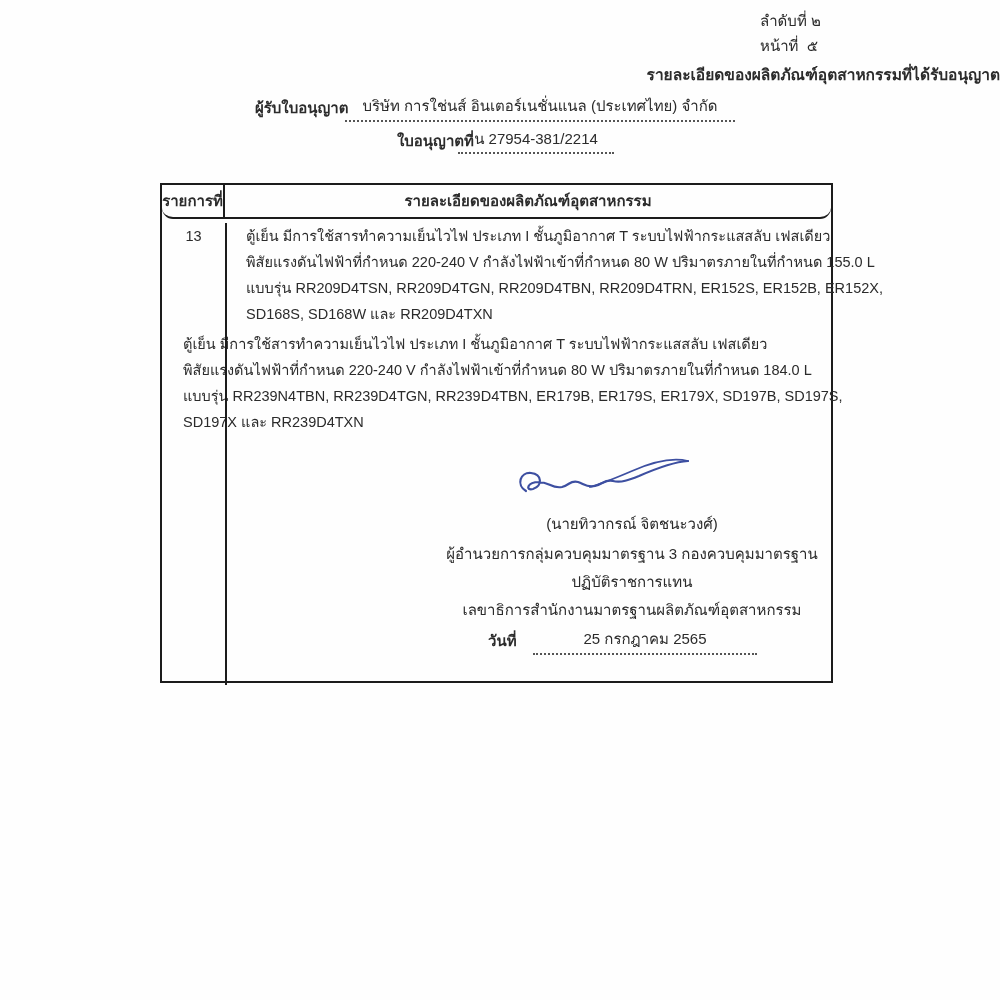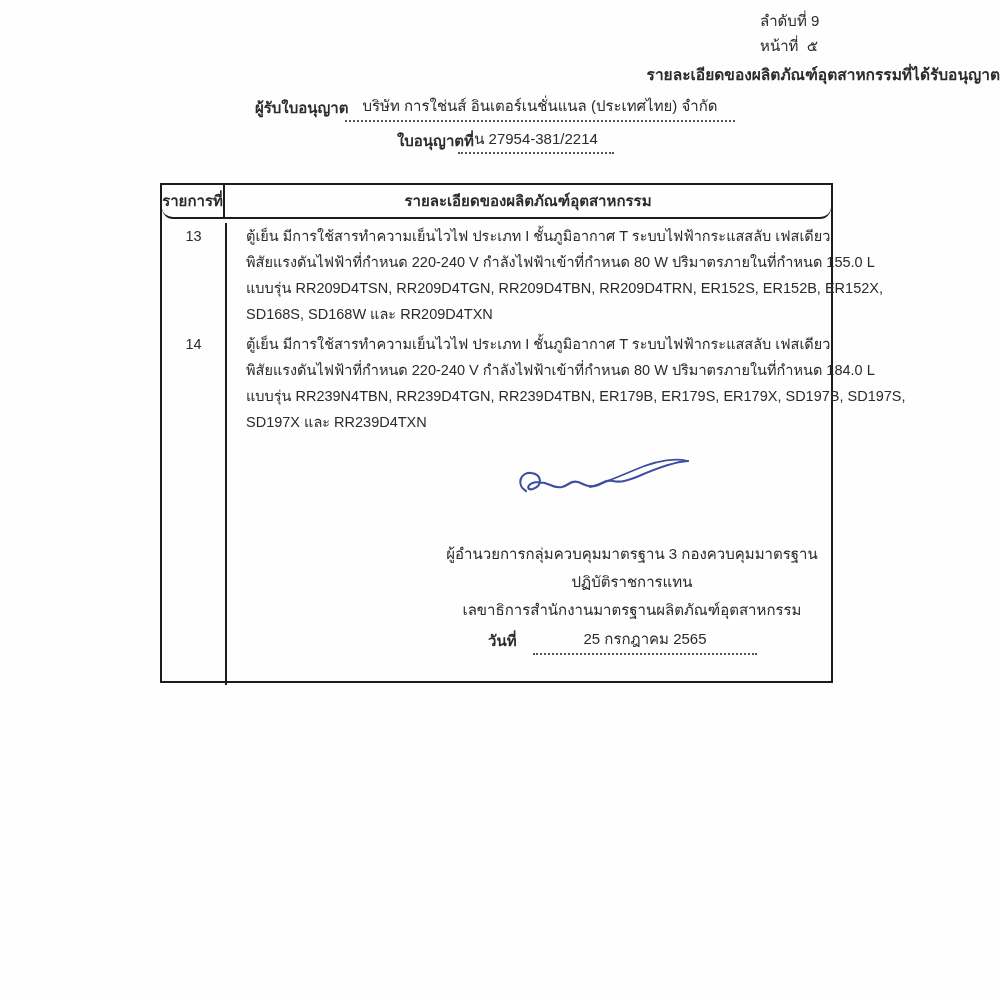--- a/index.html
+++ b/index.html
@@ -43,21 +43,21 @@
   .sig-pos{top:320px;}
   .sig-acting{top:348px;}
   .sig-behalf{top:376px;}
   .date-lbl{top:406px;left:326px;}
   .date-field{top:404px;left:371px;width:224px;height:26px;line-height:24px;}
 </style>
 </head>
 <body>
 
 <div class="abs corner">
-  <div class="pre">ลำดับที่ 9</div>
+  <div class="pre">ลำดับที่ ๒</div>
   <div class="pre">หน้าที่  ๕</div>
 </div>
 
 <div class="abs doc-title">รายละเอียดของผลิตภัณฑ์อุตสาหกรรมที่ได้รับอนุญาต</div>
 
 <div class="abs lbl licensee-lbl">ผู้รับใบอนุญาต</div>
 <div class="abs field licensee-field">
   <span>บริษัท การใช่นส์ อินเตอร์เนชั่นแนล (ประเทศไทย) จำกัด</span>
 </div>
 
@@ -78,34 +78,34 @@
       <div class="num">13</div>
       <div class="lines">
         <div class="line">ตู้เย็น มีการใช้สารทำความเย็นไวไฟ ประเภท I ชั้นภูมิอากาศ T ระบบไฟฟ้ากระแสสลับ เฟสเดียว</div>
         <div class="line">พิสัยแรงดันไฟฟ้าที่กำหนด 220-240 V กำลังไฟฟ้าเข้าที่กำหนด 80 W ปริมาตรภายในที่กำหนด 155.0 L</div>
         <div class="line">แบบรุ่น RR209D4TSN, RR209D4TGN, RR209D4TBN, RR209D4TRN, ER152S, ER152B, ER152X,</div>
         <div class="line">SD168S, SD168W และ RR209D4TXN</div>
       </div>
     </div>
 
     <div class="entry">
-      <div class="num">14</div>
       <div class="lines">
         <div class="line">ตู้เย็น มีการใช้สารทำความเย็นไวไฟ ประเภท I ชั้นภูมิอากาศ T ระบบไฟฟ้ากระแสสลับ เฟสเดียว</div>
         <div class="line">พิสัยแรงดันไฟฟ้าที่กำหนด 220-240 V กำลังไฟฟ้าเข้าที่กำหนด 80 W ปริมาตรภายในที่กำหนด 184.0 L</div>
         <div class="line">แบบรุ่น RR239N4TBN, RR239D4TGN, RR239D4TBN, ER179B, ER179S, ER179X, SD197B, SD197S,</div>
         <div class="line">SD197X และ RR239D4TXN</div>
       </div>
     </div>
 
     <svg class="abs sig-svg" viewBox="0 0 182 50">
       <path d="M14 36 C4 30 8 17 19 18 C30 19 31 31 21 34 C13 36 15 27 27 27 C37 27 40 34 50 32 C58 30 58 25 66 27 C72 29 75 33 83 31 C91 29 93 24 101 26 C109 28 117 25 127 21 C143 14 160 7 176 6" fill="none" stroke="#3d4fa1" stroke-width="2.2" stroke-linecap="round"></path>
       <path d="M176 6 C160 2 138 8 120 16 C106 22 92 28 78 32" fill="none" stroke="#3d4fa1" stroke-width="1.8" stroke-linecap="round"></path>
     </svg>
 
+    <div class="abs sig-row sig-name">(นายทิวากรณ์ จิตชนะวงศ์)</div>
     <div class="abs sig-row sig-pos">ผู้อำนวยการกลุ่มควบคุมมาตรฐาน 3 กองควบคุมมาตรฐาน</div>
     <div class="abs sig-row sig-acting">ปฏิบัติราชการแทน</div>
     <div class="abs sig-row sig-behalf">เลขาธิการสำนักงานมาตรฐานผลิตภัณฑ์อุตสาหกรรม</div>
 
     <div class="abs lbl date-lbl">วันที่</div>
     <div class="abs field date-field">
       <span>25 กรกฎาคม 2565</span>
     </div>
   </div>
 </div>

